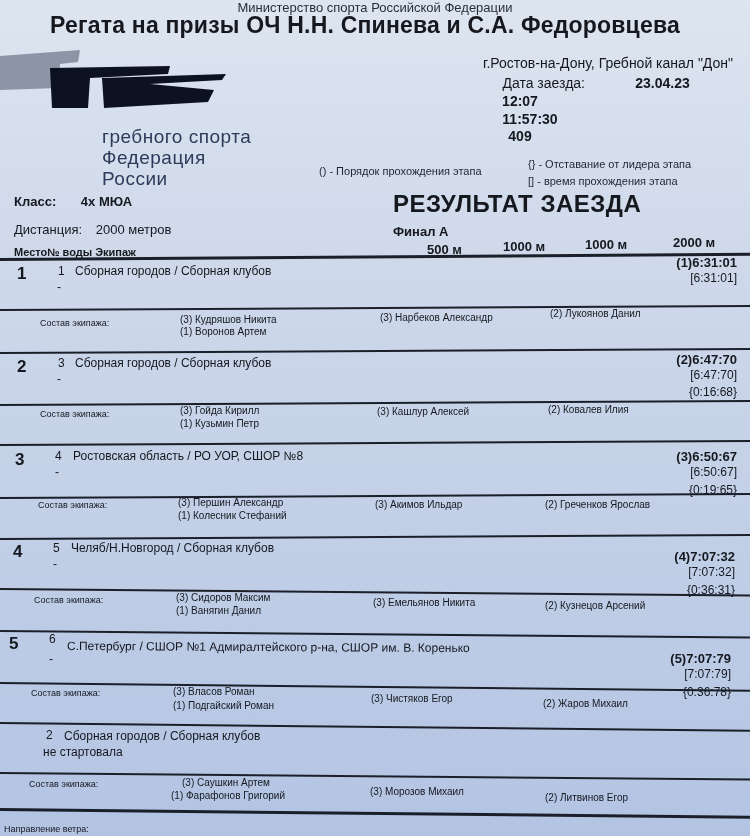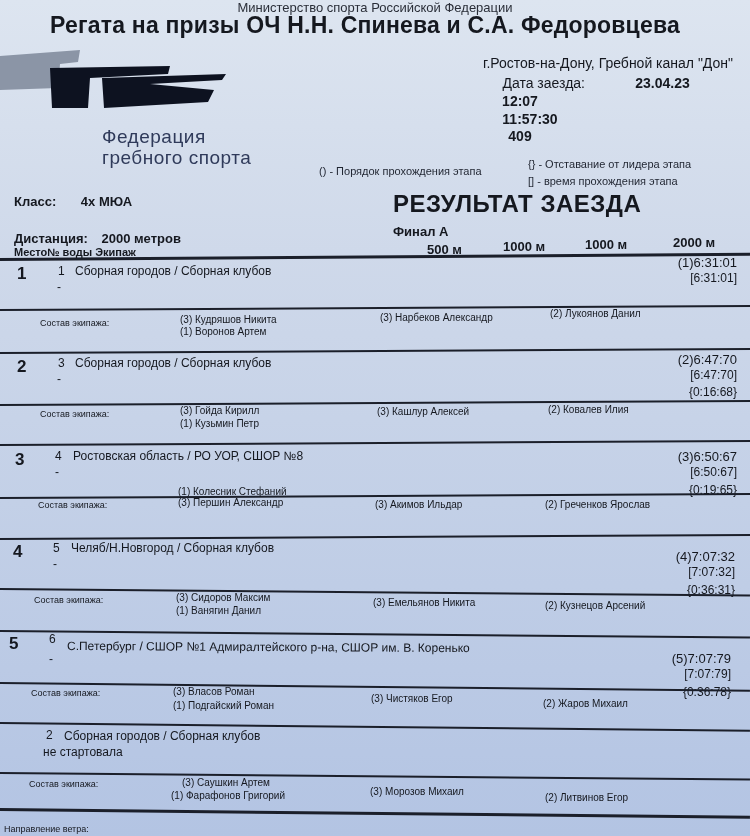--- a/index.html
+++ b/index.html
@@ -14,52 +14,53 @@
   .ministry { left: 0; width: 750px; top: 0; text-align: center; font-size: 13px; color: #2a2e38; }
   .title { left: 0; width: 730px; top: 12px; text-align: center; font-size: 23px; font-weight: bold; letter-spacing: 0.2px; }
   .logo { left: 0; top: 46px; width: 230px; height: 80px; }
   .fed-name { left: 102px; top: 126px; font-size: 19px; line-height: 21px; color: #2f3a5a; letter-spacing: 0.5px; }
   .venue { left: 390px; top: 55px; width: 343px; text-align: right; font-size: 14px; }
   .info-row { left: 300px; width: 440px; font-size: 14px; display: flex; }
   .info-row .lbl { width: 285px; text-align: right; }
   .info-row .val { flex: 1; text-align: center; font-weight: bold; }
   .legend { font-size: 11px; color: #1f2430; }
   .class-line { left: 14px; top: 194px; font-size: 13px; font-weight: bold; }
-  .dist-line { left: 14px; top: 222px; font-size: 13px; font-weight: bold; margin-top: 9px; }
+  .dist-line { left: 14px; top: 222px; font-size: 13px; font-weight: normal; }
   .result-title { left: 393px; top: 190px; font-size: 24px; font-weight: bold; letter-spacing: 0.5px; }
   .final-label { left: 393px; top: 224px; font-size: 13px; font-weight: bold; }
   .col-head { left: 14px; top: 246px; font-size: 11px; font-weight: bold; }
   .split-head { top: 238px; font-size: 13px; font-weight: bold; }
   .rule { left: 0; width: 750px; height: 2px; background: #1b1f2a; transform-origin: left center; }
   .rule.thick { height: 3px; }
   .place { font-size: 17px; font-weight: bold; }
   .lane { font-size: 12px; }
   .crew { font-size: 12px; }
   .dash { font-size: 12px; }
-  .time-main { font-size: 13px; font-weight: normal; text-align: right; width: 120px; }
+  .time-main { font-size: 13px; font-weight: bold; text-align: right; width: 120px; }
   .time-sub { font-size: 12px; text-align: right; width: 120px; }
   .roster-label { font-size: 9px; }
   .rower { font-size: 10px; }
   .status { font-size: 12px; }
 </style>
 </head>
 <body>
 
 <div class="abs ministry">Министерство спорта Российской Федерации</div>
 <div class="abs title">Регата на призы ОЧ Н.Н. Спинева и С.А. Федоровцева</div>
 
 <svg class="abs logo" viewBox="0 0 230 80">
   <polygon points="0,10 80,4 78,16 60,18 58,42 0,44" fill="#8b95a6"></polygon>
   <polygon points="50,22 170,20 168,28 90,32 88,62 52,62" fill="#0d1220"></polygon>
   <polygon points="102,32 226,28 222,34 150,38 214,44 208,56 104,62" fill="#0d1220"></polygon>
 </svg>
 
 <div class="abs fed-name">
+  <div>гребного спорта</div>
   <div>Федерация</div>
-  <div>гребного спорта</div>
+  <div>России</div>
 </div>
 
 <div class="abs venue">г.Ростов-на-Дону, Гребной канал "Дон"</div>
 
 <div class="abs info-row" style="top:75px">
   <span class="lbl">Дата заезда:</span>
   <span class="val">23.04.23</span>
 </div>
 <div class="abs info-row" style="top:93px">
   <span class="val">12:07</span>
@@ -126,21 +127,21 @@
 <div class="abs place" style="left:15px; top:450px">3</div>
 <div class="abs lane" style="left:55px; top:449px">4</div>
 <div class="abs crew" style="left:73px; top:449px">Ростовская область / РО УОР, СШОР №8</div>
 <div class="abs dash" style="left:55px; top:465px">-</div>
 <div class="abs time-main" style="left:617px; top:449px">(3)6:50:67</div>
 <div class="abs time-sub" style="left:617px; top:465px">[6:50:67]</div>
 <div class="abs time-sub" style="left:617px; top:483px">{0:19:65}</div>
 <div class="abs rule" style="top:497px; transform:rotate(-0.3deg)"></div>
 <div class="abs roster-label" style="left:38px; top:500px">Состав экипажа:</div>
 <div class="abs rower" style="left:178px; top:497px">(3) Першин Александр</div>
-<div class="abs rower" style="left:178px; top:486px">(1) Колесник Стефаний</div>
+<div class="abs rower" style="left:178px; top:510px">(1) Колесник Стефаний</div>
 <div class="abs rower" style="left:375px; top:499px">(3) Акимов Ильдар</div>
 <div class="abs rower" style="left:545px; top:499px">(2) Греченков Ярослав</div>
 
 <div class="abs rule" style="top:538px; transform:rotate(-0.3deg)"></div>
 <div class="abs place" style="left:13px; top:542px">4</div>
 <div class="abs lane" style="left:53px; top:541px">5</div>
 <div class="abs crew" style="left:71px; top:541px">Челяб/Н.Новгород / Сборная клубов</div>
 <div class="abs dash" style="left:53px; top:557px">-</div>
 <div class="abs time-main" style="left:615px; top:549px">(4)7:07:32</div>
 <div class="abs time-sub" style="left:615px; top:565px">[7:07:32]</div>

